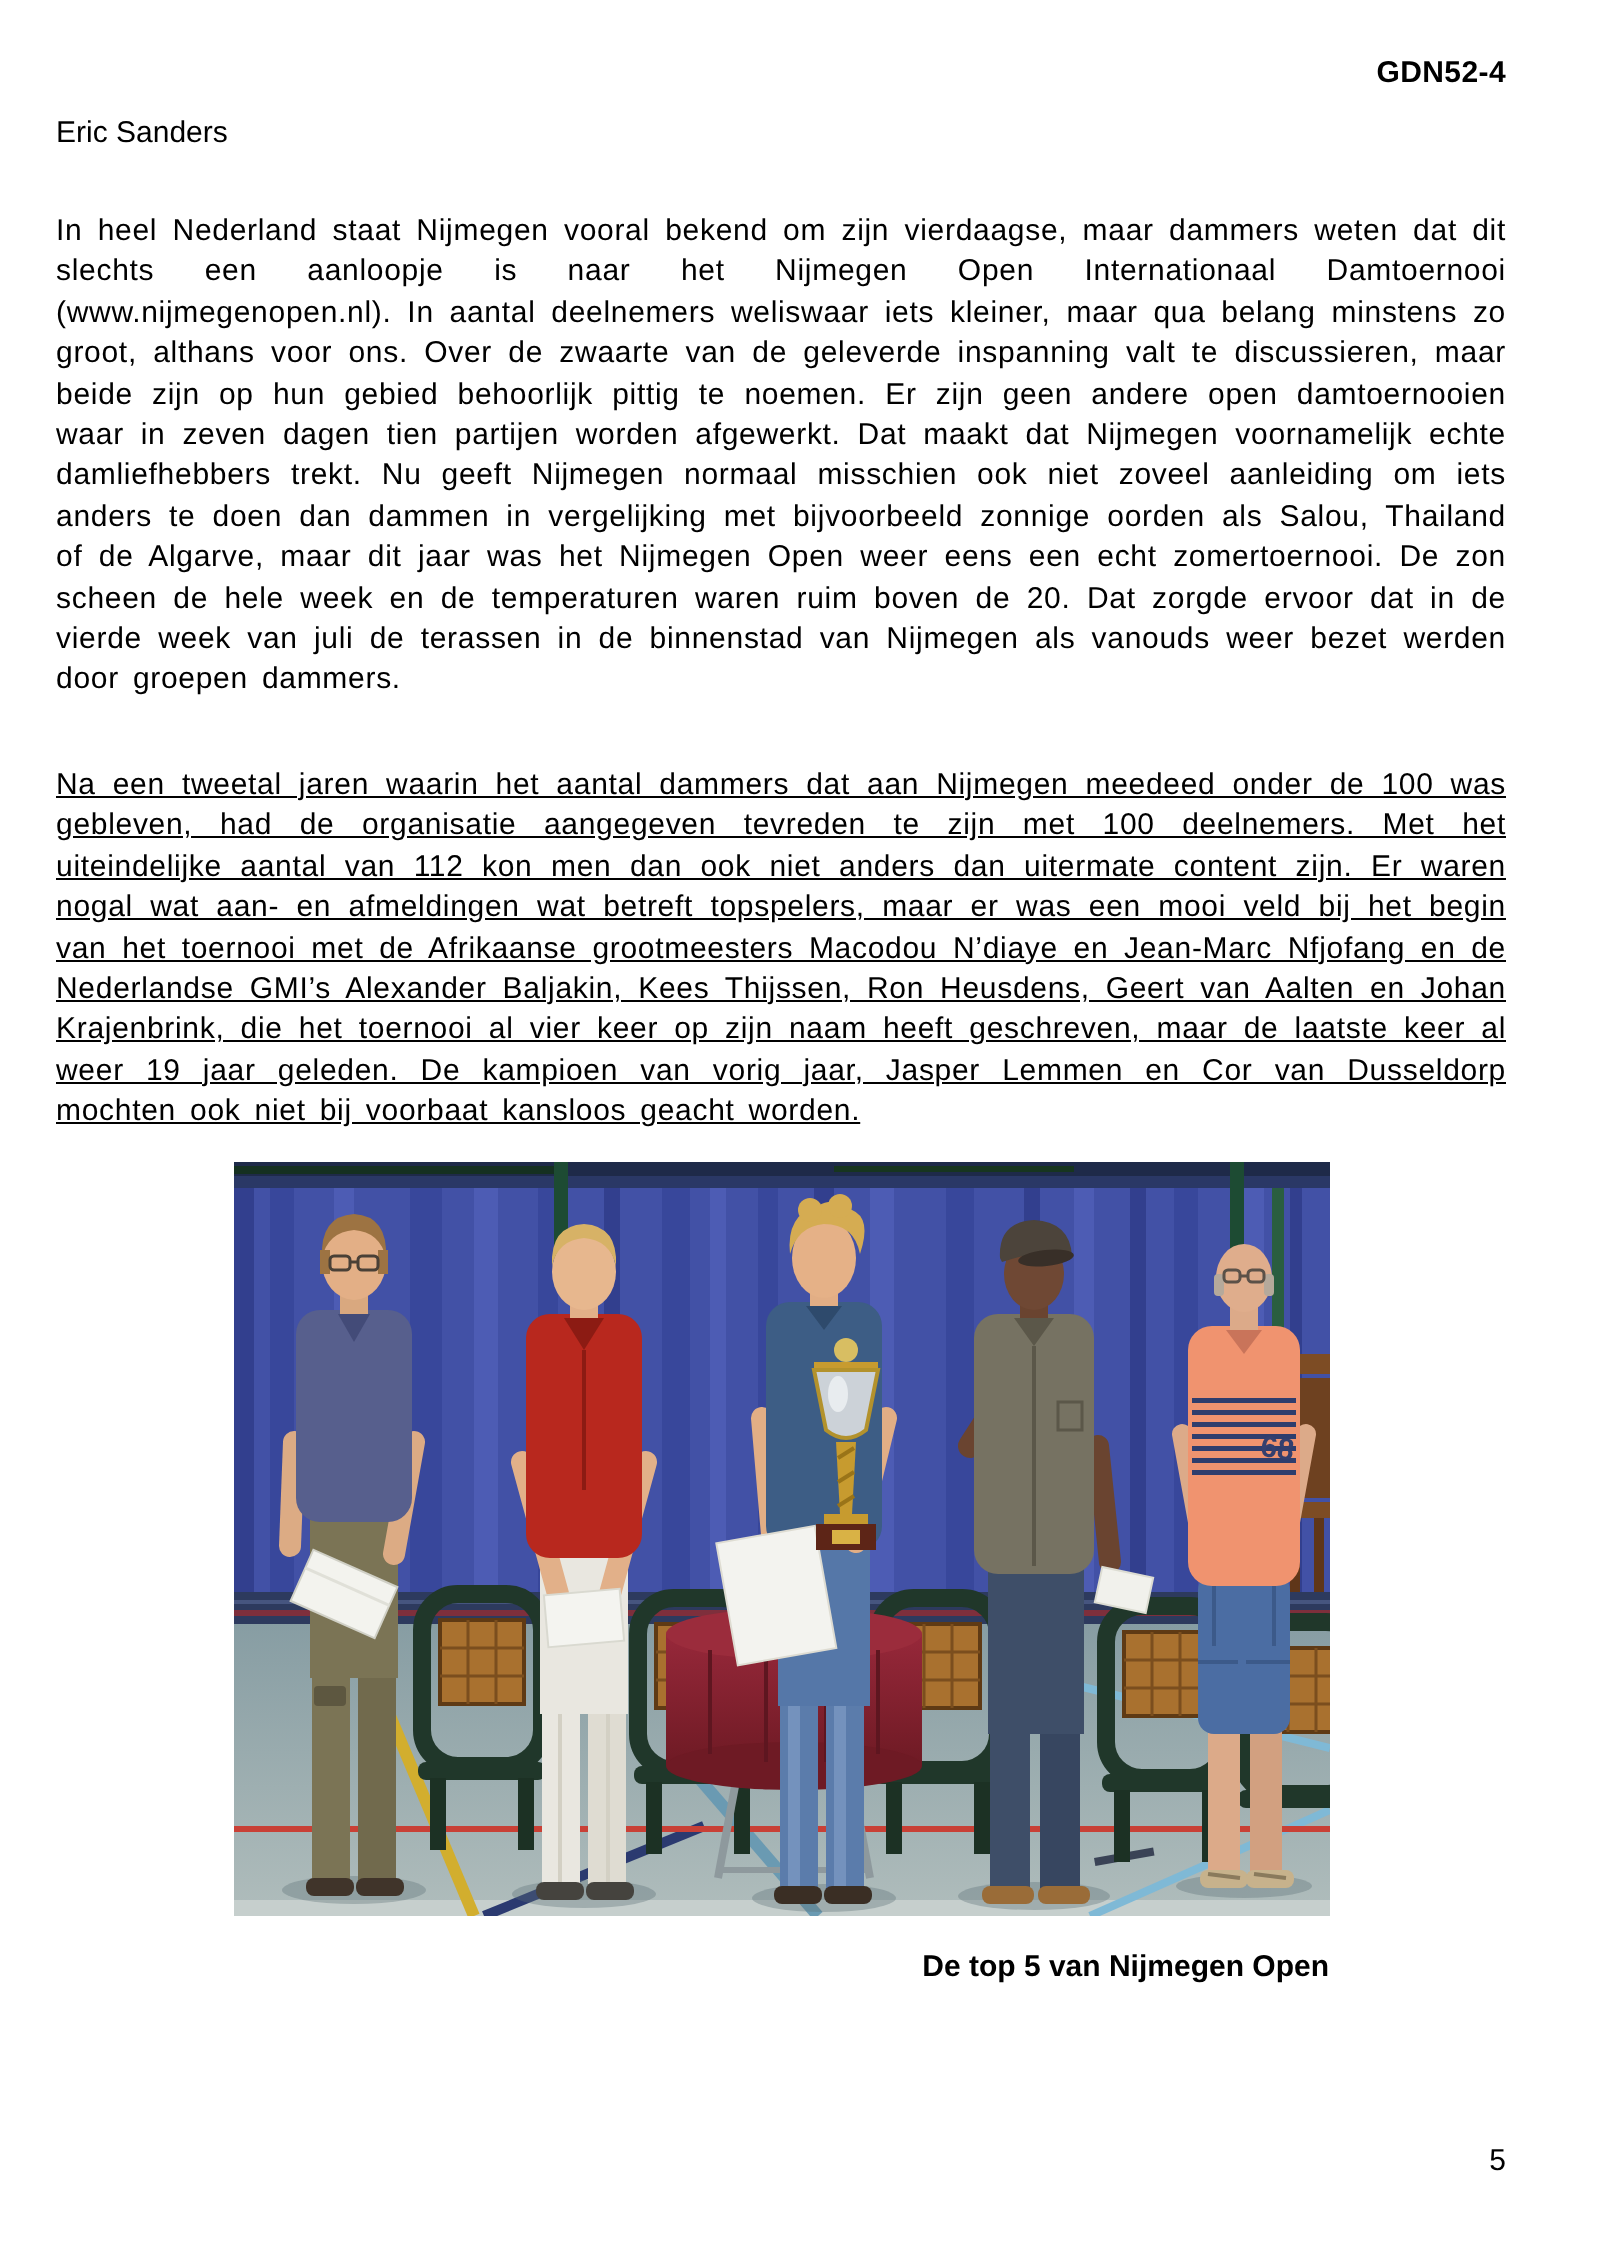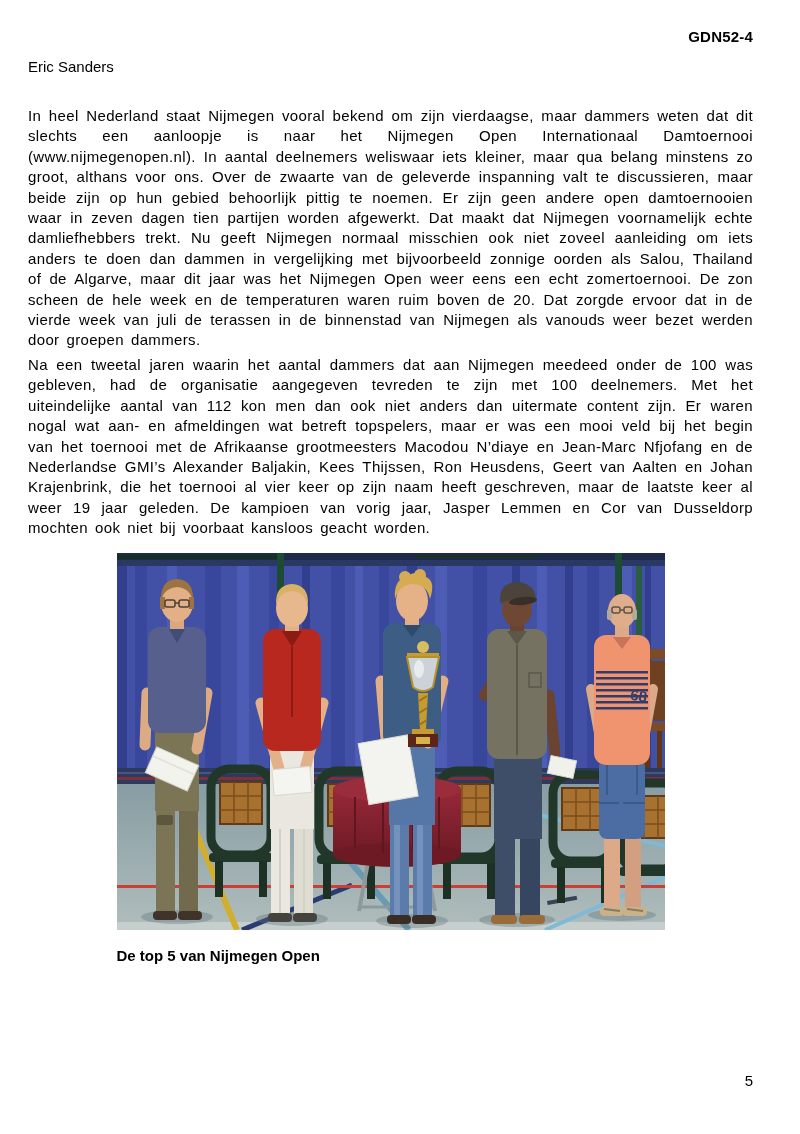--- a/index.html
+++ b/index.html
@@ -33,33 +33,33 @@
     margin-top: 13px;
   }
   .body-par {
     font-size: 15px;
     line-height: 20.4px;
     text-align: justify;
     letter-spacing: .35px;
     word-spacing: 2.5px;
   }
   .par-1 { margin-top: 31px; }
-  .par-2 { margin-top: 4px; }
+  .par-2 { margin-top: 32px; text-decoration: underline; }
   .photo-figure {
     width: 548px;
     margin: 14px auto 0 auto;
   }
   .photo-frame {
     width: 548px; height: 377px;
     overflow: hidden;
     line-height: 0;
   }
   .caption {
     margin-top: 17px;
-    text-align: left;
+    text-align: right;
     font-size: 15px;
     font-weight: bold;
   }
   .page-number {
     position: absolute;
     top: 1072px;
     right: 47px;
     font-size: 15px;
   }
 </style>

